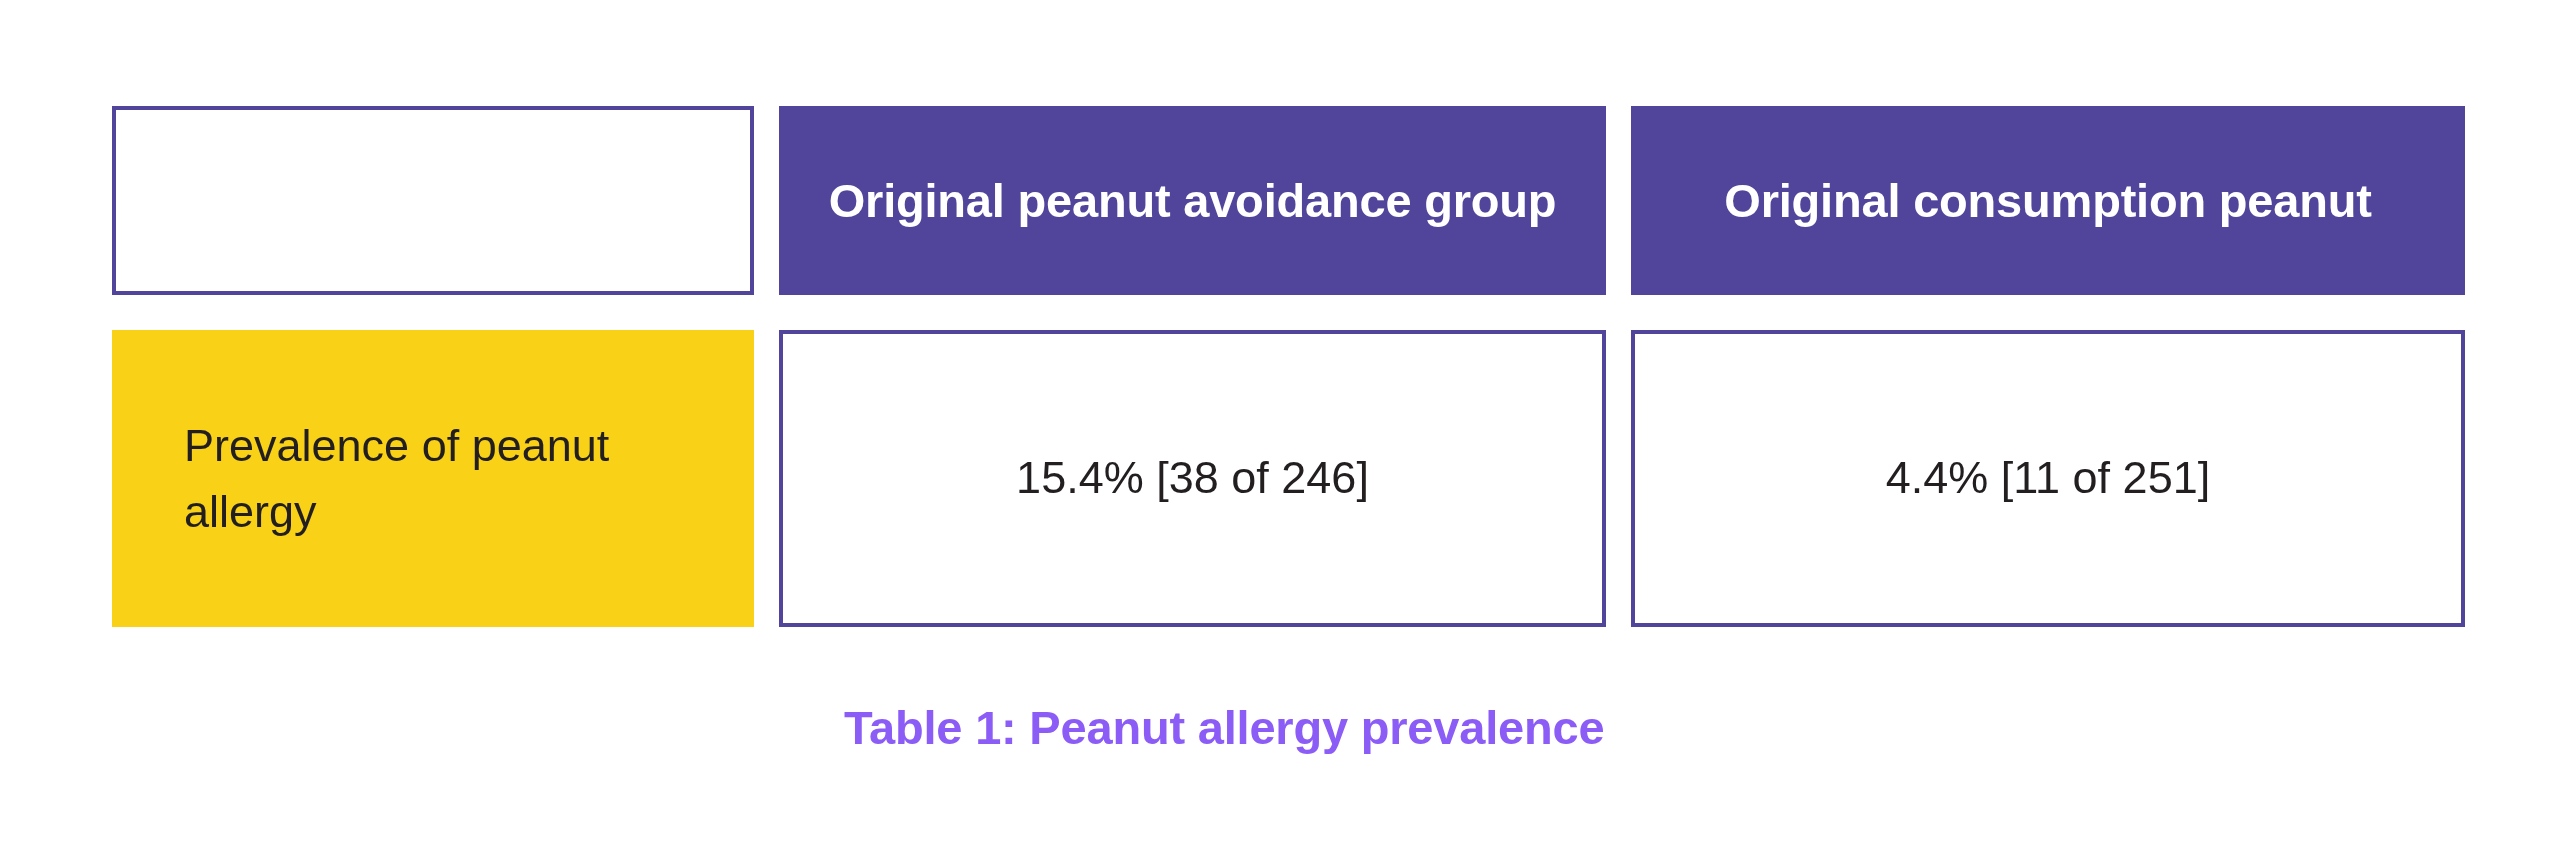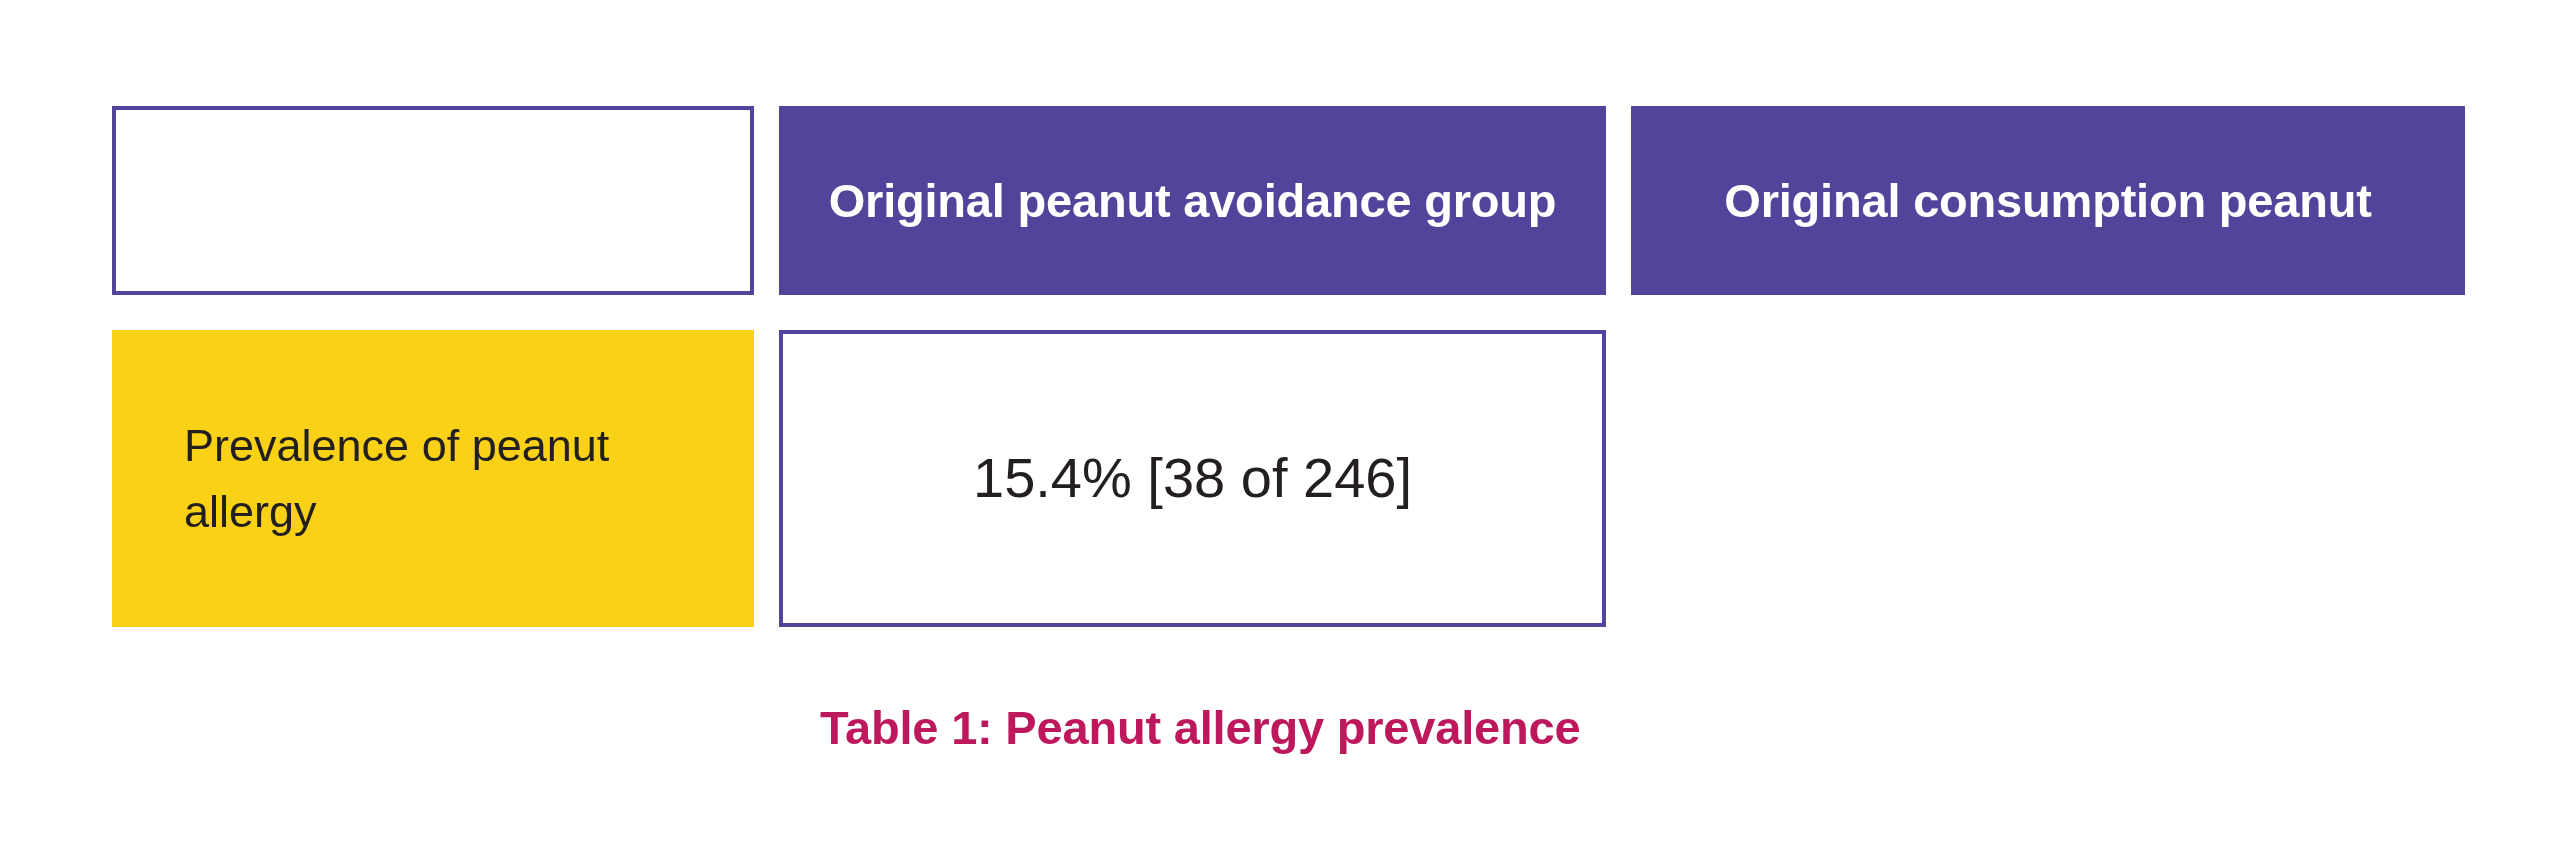--- a/index.html
+++ b/index.html
@@ -89,32 +89,32 @@
     line-height: 1.45;
     padding: 0 0 0 72px;
     box-sizing: border-box;
   }
 
   .value-text {
     width: 100%;
     text-align: center;
     color: #231f20;
     font-weight: normal;
-    font-size: 56px;
+    font-size: 45px;
     line-height: 1.3;
     padding: 0 20px;
     box-sizing: border-box;
   }
 
   
   .caption {
     position: absolute;
-    left: 820px;
+    left: 844px;
     top: 699px;
-    color: #be185d;
+    color: #8b5cf6;
     font-weight: bold;
     font-size: 47px;
     line-height: 1.25;
     white-space: nowrap;
     letter-spacing: -0.2px;
   }
 </style>
 </head>
 <body>
 
@@ -141,20 +141,23 @@
     <div class="table-row row-data">
 
       <div class="cell cell-yellow col-1">
         <span class="rowlabel-text">Prevalence of peanut allergy</span>
       </div>
 
       <div class="cell cell-outline col-2">
         <span class="value-text">15.4% [38 of 246]</span>
       </div>
 
+      <div class="cell cell-outline col-3">
+        <span class="value-text">4.4% [11 of 251]</span>
+      </div>
 
     </div>
 
   </div>
 
   <div class="caption">Table 1: Peanut allergy prevalence</div>
 
 </div>
 
 

